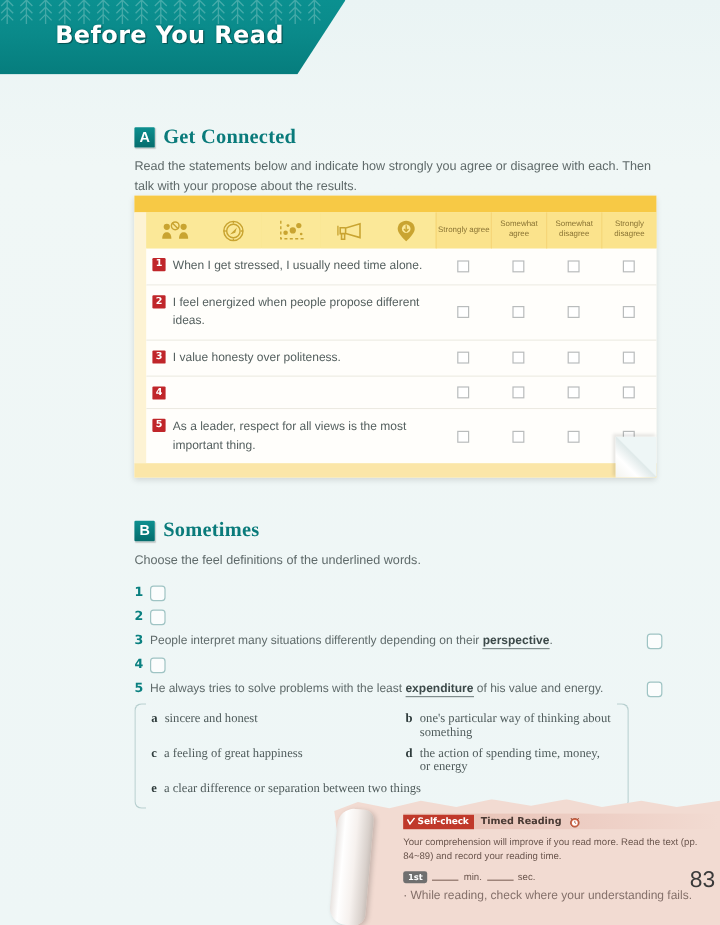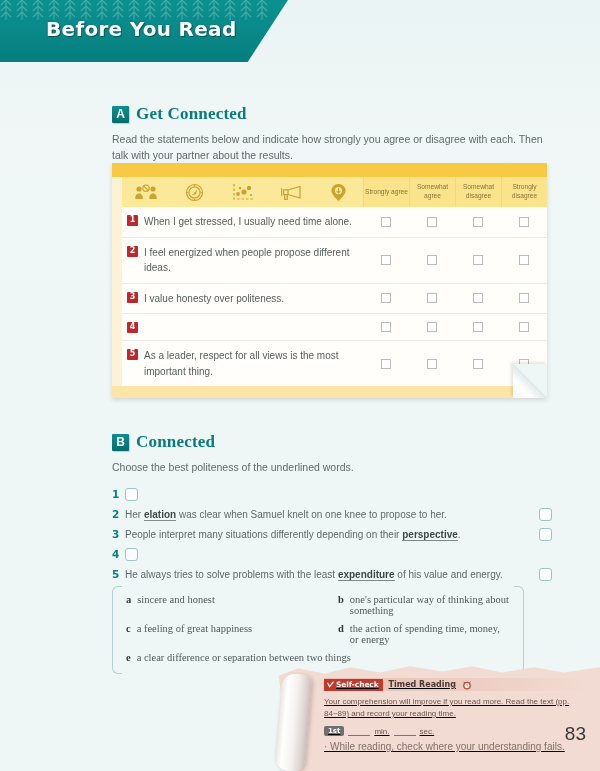--- a/index.html
+++ b/index.html
@@ -191,21 +191,21 @@
     clip-path: polygon(2% 11%, 8% 4%, 16% 9%, 24% 3%, 33% 8%, 42% 2%, 52% 7%, 61% 2%, 70% 8%, 80% 3%, 89% 8%, 100% 3%, 100% 100%, 6% 100%);
   }
   .note-roll {
     position: absolute; left: 6px; top: 10px;
     width: 30px; height: 97px;
     background: linear-gradient(90deg,#e8e3e0 0%,#ffffff 22%,#f6f1ee 55%,#d9d1cc 88%,#c9bfb9 100%);
     border-radius: 14px 8px 10px 14px;
     transform: rotate(5deg);
     box-shadow: 2px 1px 4px rgba(0,0,0,.18);
   }
-  .note-content { position: absolute; left: 52px; top: 14px; width: 262px; text-decoration: underline; }
+  .note-content { position: absolute; left: 64px; top: 14px; width: 262px; }
   .note-bar {
     display: flex; align-items: center; gap: 6px;
     background: linear-gradient(90deg,#e7bfb2 0%, #edcec4 60%, rgba(240,216,208,0) 100%);
     height: 13px; padding-right: 6px;
   }
   .selfcheck-badge {
     display: flex; align-items: center; gap: 2px;
     background: #c0392b; color: #fff;
     font-size: 7.5px; font-weight: bold;
     padding: 1.5px 4px 1.5px 3px;
@@ -213,30 +213,30 @@
     letter-spacing: -.1px;
   }
   .note-bar-title {
     font-size: 8px; font-weight: bold; color: #4a3a34;
     font-family: "DejaVu Sans", sans-serif;
   }
   .note-text {
     margin-top: 5px;
     font-size: 8px; color: #6b564e; line-height: 1.5;
   }
-  .note-time { display: flex; align-items: flex-end; gap: 4px; margin-top: 6px; font-size: 8px; color: #6b564e; }
+  .note-time { display: flex; align-items: flex-start; gap: 4px; margin-top: 6px; font-size: 8px; color: #6b564e; }
   .ord-badge {
     background: #6f6f6f; color: #fff; font-size: 7px; font-weight: bold;
     padding: 1px 4px; border-radius: 2px;
     font-family: "DejaVu Sans", sans-serif;
   }
   .blank { display:inline-block; width: 22px; border-bottom: 1px solid #8a7167; height: 8px; }
   .note-foot { margin-top: 5px; font-size: 10px; color: #84706a; }
   .page-num {
-    position: absolute; right: 14px; bottom: 26px;
+    position: absolute; right: 4px; bottom: 26px;
     font-size: 19px; color: #3a3a3a;
     font-family: "Liberation Sans", sans-serif;
   }
 </style>
 </head>
 <body>
 
 <div class="page">
 
   <div class="banner-wrap">
@@ -264,21 +264,21 @@
       </g>
     </svg>
     <div class="banner-title">Before You Read</div>
   </div>
 
   <div class="section" style="left:112px; top:104px; width:440px;">
     <div class="sec-head">
       <div class="sec-badge">A</div>
       <div class="sec-title">Get Connected</div>
     </div>
-    <div class="sec-instr">Read the statements below and indicate how strongly you agree or disagree with each. Then talk with your partner about the results.</div>
+    <div class="sec-instr">Read the statements below and indicate how strongly you agree or disagree with each. Then talk with your propose about the results.</div>
   </div>
 
   <div class="survey">
     <div class="survey-topbar"></div>
     <div class="survey-inner">
       <div class="survey-gutter"></div>
       <div class="survey-body">
 
         <div class="survey-head">
           <div class="icon-cell">
@@ -427,34 +427,33 @@
       </div>
     </div>
     <div class="survey-bottombar">
       <div class="curl"></div>
     </div>
   </div>
 
   <div class="section" style="left:112px; top:432px; width:440px;">
     <div class="sec-head">
       <div class="sec-badge">B</div>
-      <div class="sec-title">Connected</div>
-    </div>
-    <div class="sec-instr">Choose the best politeness of the underlined words.</div>
+      <div class="sec-title">Sometimes</div>
+    </div>
+    <div class="sec-instr">Choose the feel definitions of the underlined words.</div>
 
     <div class="vocab-list">
 
       <div class="vocab-row">
         <span class="v-num">1</span>
         <span class="v-box"></span>
       </div>
 
       <div class="vocab-row">
         <span class="v-num">2</span>
-        <span class="v-sent"><span>Her </span><b>elation</b><span> was clear when Samuel knelt on one knee to propose to her.</span></span>
         <span class="v-box"></span>
       </div>
 
       <div class="vocab-row">
         <span class="v-num">3</span>
         <span class="v-sent"><span>People interpret many situations differently depending on their </span><b>perspective</b><span>.</span></span>
         <span class="v-box"></span>
       </div>
 
       <div class="vocab-row">

